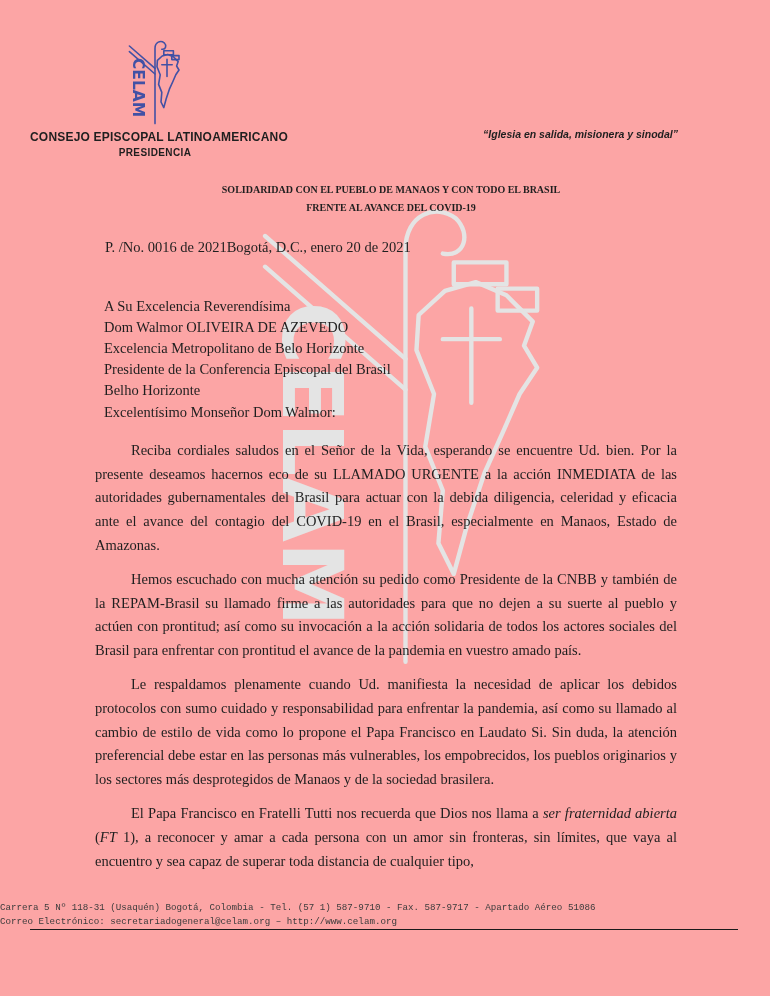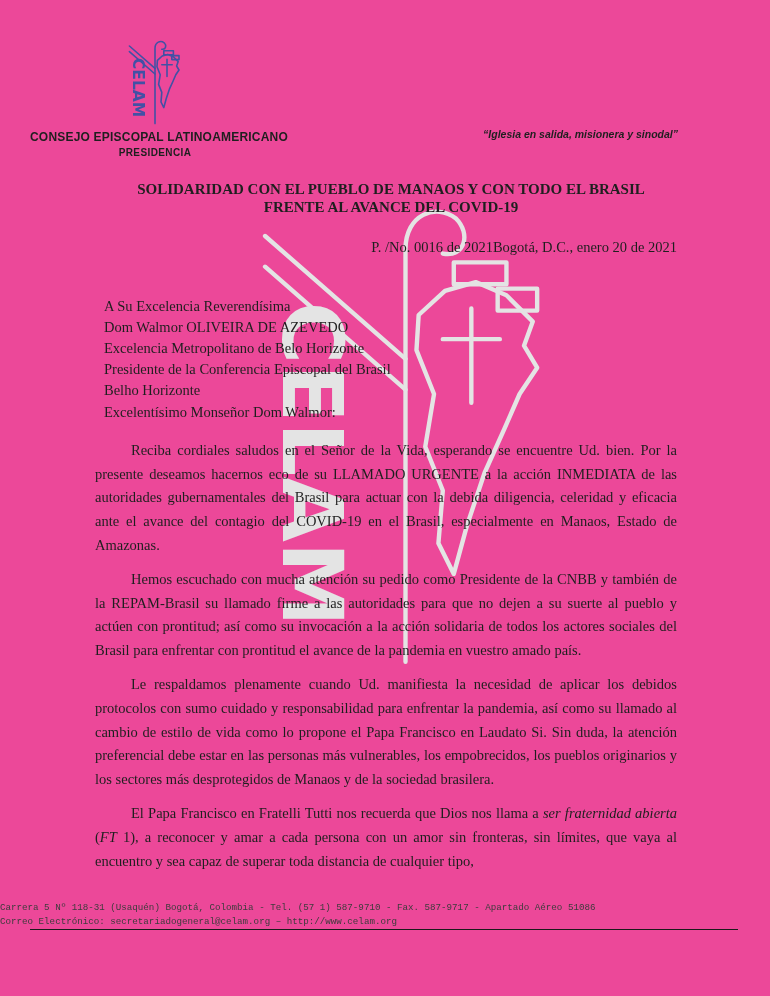--- a/index.html
+++ b/index.html
@@ -1,20 +1,20 @@
 <!DOCTYPE html>
 <html style="--logo_blue: #4251a5; --watermark_gray: #e4e4e4; --text: #1f1f1f; --footer_text: #3c3c3c;"><head>
 <meta charset="utf-8">
 <style>
   html, body { margin: 0; padding: 0; background: #ffffff; }
   .page {
     position: relative;
     width: 770px;
     height: 996px;
-    background: #ec4899;
+    background: #fca5a5;
     overflow: hidden;
     font-family: "Liberation Serif", serif;
     color: var(--text, #1f1f1f);
   }
 
   
   .watermark {
     position: absolute;
     left: 208px;
     top: 192px;
@@ -55,32 +55,32 @@
   }
 
   
   .title {
     position: absolute;
     top: 181px;
     left: 105px;
     right: 93px;
     margin: 0;
     text-align: center;
-    font-size: 15px;
+    font-size: 10px;
     font-weight: bold;
     line-height: 17.6px;
     z-index: 1;
   }
   .refline {
     position: absolute;
     top: 239px;
     left: 95px;
-    right: 93px;
+    right: 80px;
     display: flex;
-    justify-content: flex-end;
+    justify-content: flex-start;
     font-size: 14.5px;
     z-index: 1;
   }
   .refline .ref { padding-left: 10px; }
 
   
   .letter-body {
     position: absolute;
     top: 296px;
     left: 95px;

